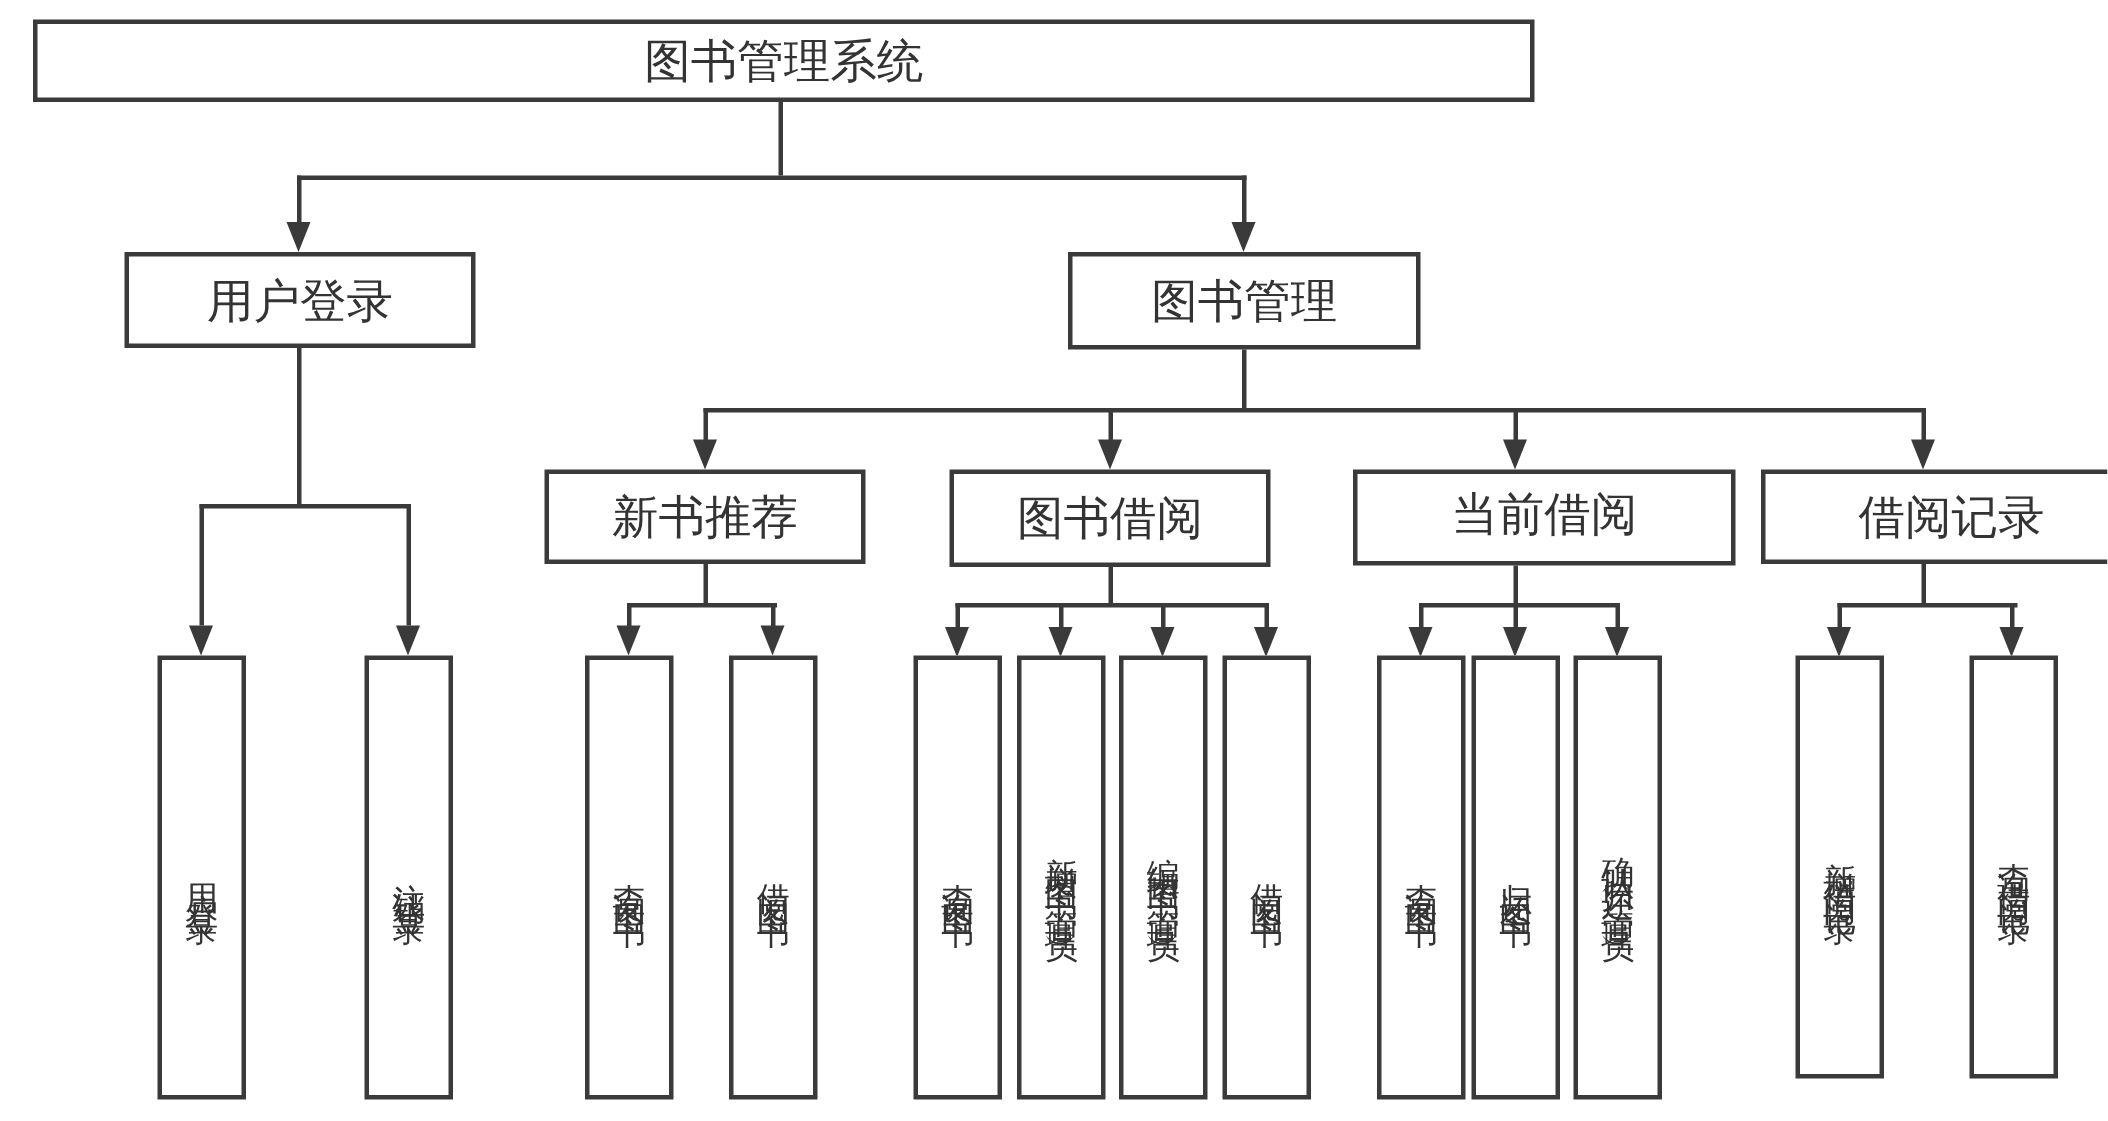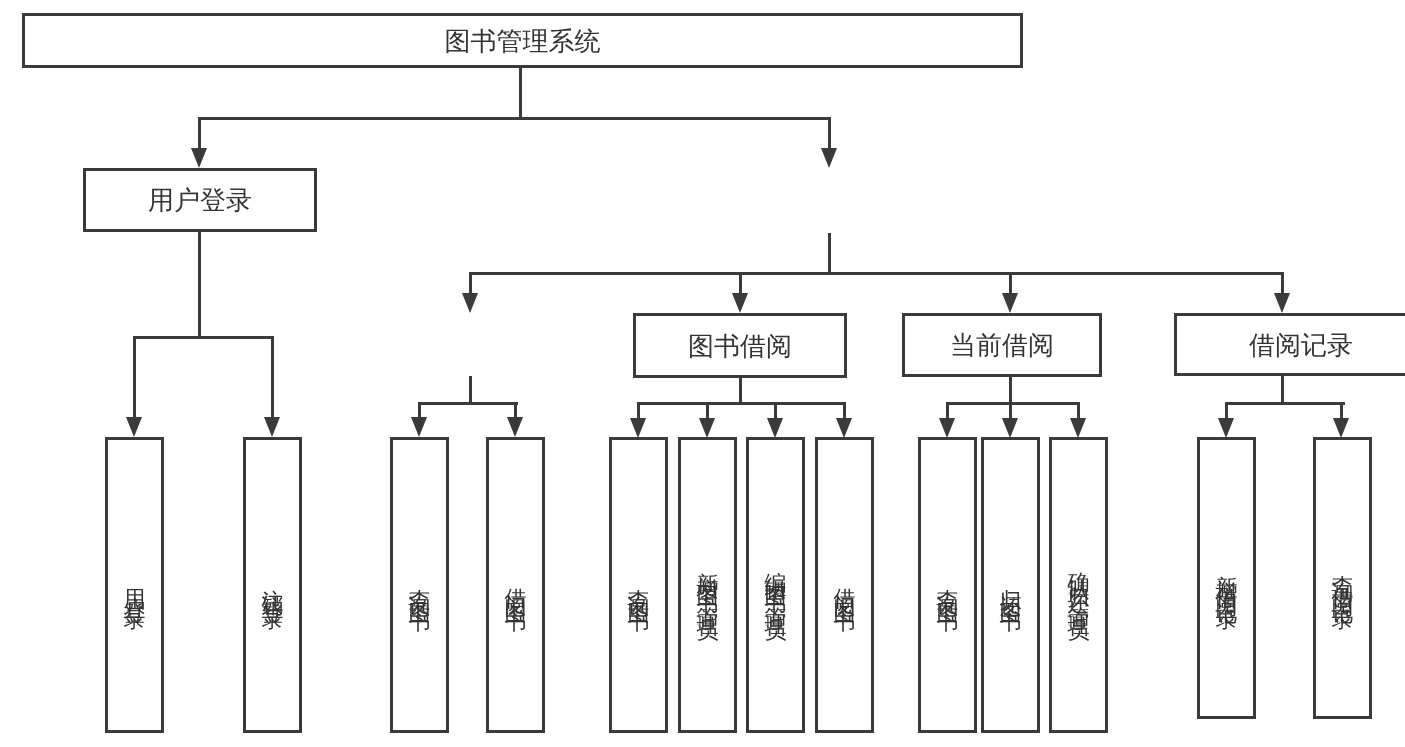--- a/index.html
+++ b/index.html
@@ -17,21 +17,21 @@
   }
   .box {
     position: absolute;
     box-sizing: border-box;
     background: #ffffff;
     border: 3px solid #3a3a3a;
     color: #333333;
     display: flex;
     align-items: center;
     justify-content: center;
-    font-size: 26px;
+    font-size: 31px;
     line-height: 1;
     text-align: center;
     white-space: nowrap;
   }
   .vtext {
     writing-mode: vertical-rl;
     text-orientation: mixed;
     letter-spacing: 7px;
     font-size: 22px;
     white-space: normal;
@@ -65,41 +65,43 @@
   <div class="box" style="left:22px; top:13px; width:1001px; height:55px;">图书管理系统</div>
 
   <div class="line" style="left:519px; top:68px; width:3px; height:49px;"></div>
   <div class="line" style="left:198px; top:117px; width:633px; height:3px;"></div>
   <div class="line" style="left:198px; top:117px; width:3px; height:33px;"></div>
   <div class="arrow" style="left:191px; top:148px;"></div>
   <div class="line" style="left:828px; top:117px; width:3px; height:33px;"></div>
   <div class="arrow" style="left:821px; top:148px;"></div>
 
   <div class="box" style="left:83px; top:168px; width:234px; height:64px;">用户登录</div>
+  <div class="box" style="left:712px; top:168px; width:235px; height:65px;">图书管理</div>
 
   <div class="line" style="left:198px; top:232px; width:3px; height:104px;"></div>
   <div class="line" style="left:133px; top:336px; width:141px; height:3px;"></div>
   <div class="line" style="left:133px; top:336px; width:3px; height:81px;"></div>
   <div class="arrow" style="left:126px; top:417px;"></div>
   <div class="line" style="left:271px; top:336px; width:3px; height:81px;"></div>
   <div class="arrow" style="left:264px; top:417px;"></div>
 
   <div class="line" style="left:828px; top:233px; width:3px; height:39px;"></div>
   <div class="line" style="left:469px; top:272px; width:814px; height:3px;"></div>
   <div class="line" style="left:469px; top:272px; width:3px; height:23px;"></div>
   <div class="arrow" style="left:462px; top:293px;"></div>
   <div class="line" style="left:739px; top:272px; width:3px; height:23px;"></div>
   <div class="arrow" style="left:732px; top:293px;"></div>
   <div class="line" style="left:1009px; top:272px; width:3px; height:23px;"></div>
   <div class="arrow" style="left:1002px; top:293px;"></div>
   <div class="line" style="left:1281px; top:272px; width:3px; height:23px;"></div>
   <div class="arrow" style="left:1274px; top:293px;"></div>
 
+  <div class="box" style="left:363px; top:313px; width:214px; height:63px;">新书推荐</div>
   <div class="box" style="left:633px; top:313px; width:214px; height:65px;">图书借阅</div>
-  <div class="box" style="left:902px; top:313px; width:200px; height:64px;">当前借阅</div>
+  <div class="box" style="left:902px; top:313px; width:255px; height:64px;font-family:Liberation Mono, monospace;">当前借阅</div>
   <div class="box" style="left:1174px; top:313px; width:254px; height:63px;">借阅记录</div>
 
   <div class="line" style="left:469px; top:376px; width:3px; height:27px;"></div>
   <div class="line" style="left:418px; top:402px; width:100px; height:3px;"></div>
   <div class="line" style="left:418px; top:402px; width:3px; height:16px;"></div>
   <div class="arrow" style="left:411px; top:417px;"></div>
   <div class="line" style="left:514px; top:402px; width:3px; height:16px;"></div>
   <div class="arrow" style="left:507px; top:417px;"></div>
 
   <div class="line" style="left:739px; top:376px; width:3px; height:27px;"></div>

